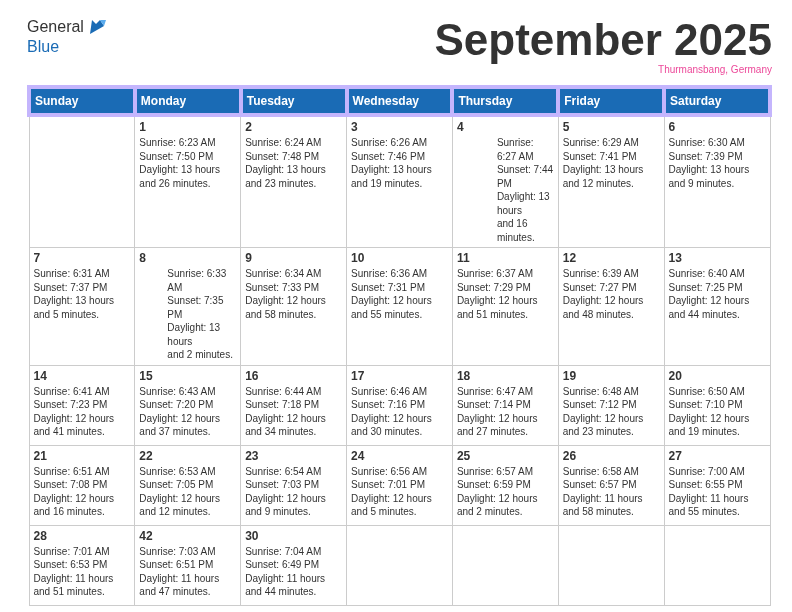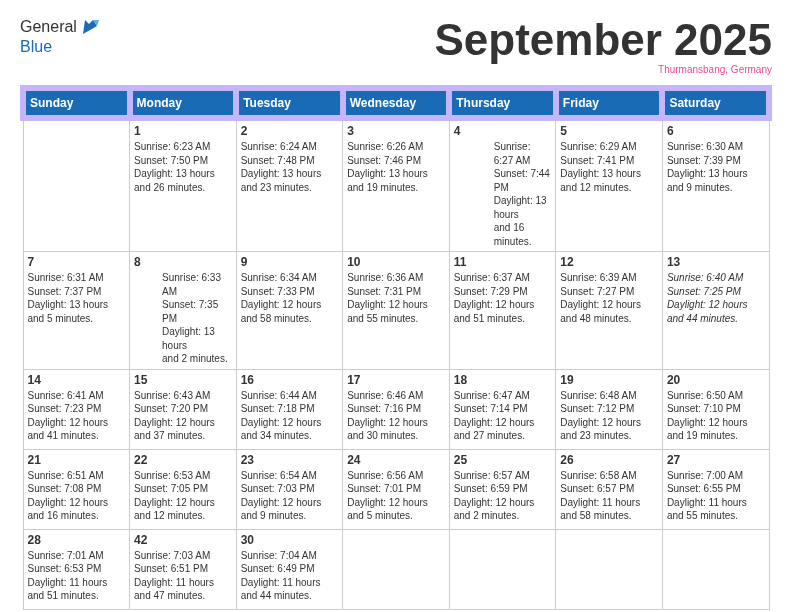--- a/index.html
+++ b/index.html
@@ -6,21 +6,21 @@
     body {
       font-family: Arial, sans-serif;
       background: #fff;
       width: 792px;
       height: 612px;
       overflow: hidden;
     }
     .page {
       width: 792px;
       height: 612px;
-      padding: 16px 20px 12px 20px;
+      padding: 16px 20px 12px 27px;
       display: flex;
       flex-direction: column;
     }
     .header {
       display: flex;
       justify-content: space-between;
       align-items: flex-start;
       margin-bottom: 10px;
     }
     .logo {
@@ -52,21 +52,21 @@
       border-collapse: collapse;
       flex: 1;
     }
     .calendar th {
       background: #1a6bb5;
       color: #fff;
       font-size: 12px;
       font-weight: bold;
       padding: 5px 4px;
       text-align: left;
-      border: 6px solid #c4b5fd;
+      border: 4px solid #c4b5fd;
     }
     .calendar td {
       border: 1px solid #ccc;
       vertical-align: top;
       padding: 3px 4px;
       width: calc(100%/7);
       height: 80px;
     }
     .day-num {
       font-size: 12px;
@@ -205,21 +205,21 @@
           </td>
           <td>
             <div class="day-num">12</div>
             <div class="day-detail" style="white-space: pre-line;">Sunrise: 6:39 AM
 Sunset: 7:27 PM
 Daylight: 12 hours
 and 48 minutes.</div>
           </td>
           <td>
             <div class="day-num">13</div>
-            <div class="day-detail" style="white-space: pre-line; font-style: italic;">Sunrise: 6:40 AM
+            <div class="day-detail" style="white-space: pre-line;">Sunrise: 6:40 AM
 Sunset: 7:25 PM
 Daylight: 12 hours
 and 44 minutes.</div>
           </td>
         </tr>
         <tr class="week-row">
           <td>
             <div class="day-num">14</div>
             <div class="day-detail" style="white-space: pre-line;">Sunrise: 6:41 AM
 Sunset: 7:23 PM

